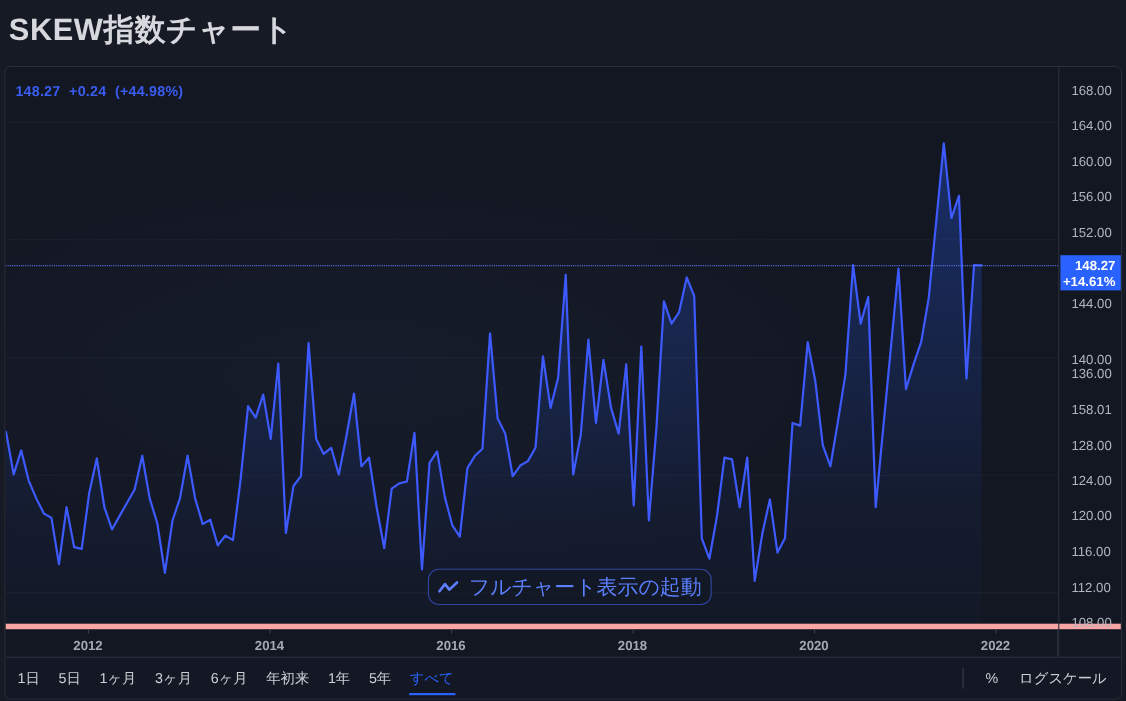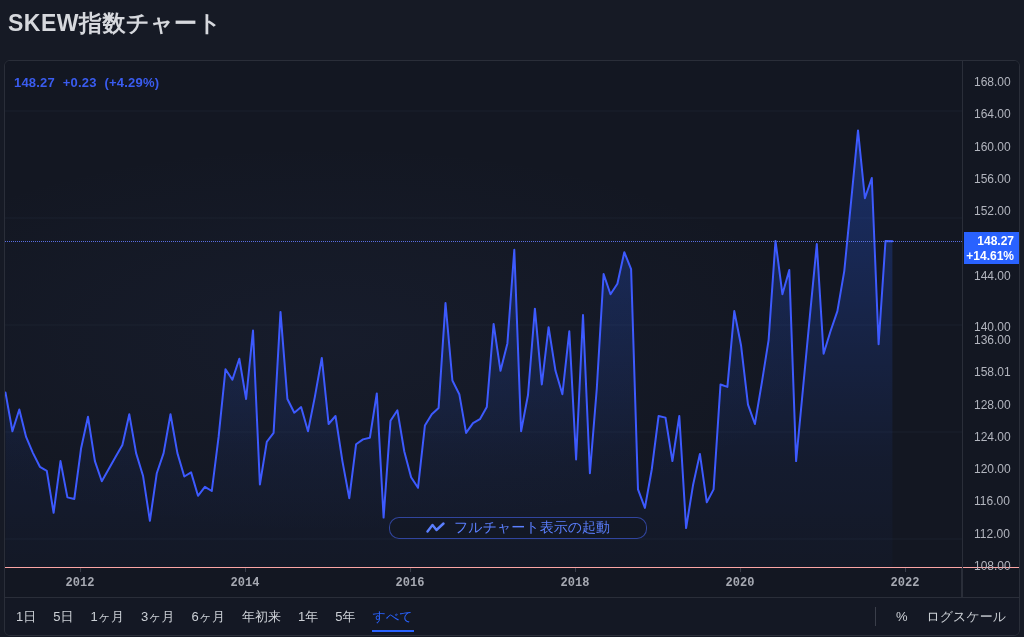--- a/index.html
+++ b/index.html
@@ -5,21 +5,21 @@
   * { box-sizing: border-box; margin: 0; padding: 0; }
   html, body { width: 1024px; height: 637px; overflow: hidden; }
   body {
     background: #161a25;
     font-family: "Liberation Sans", "DejaVu Sans", sans-serif;
     position: relative;
     color: #d5d8de;
   }
   .page-title {
     position: absolute; left: 8px; top: 8px;
-    font-size: 23px; font-weight: 600; color: #d6d8dd;
+    font-size: 28px; font-weight: 600; color: #d6d8dd;
     letter-spacing: 0.5px;
   }
   .card {
     position: absolute; left: 4px; top: 60px;
     width: 1016px; height: 576px;
     background: #131722;
     border: 1px solid #2a2e39;
     border-radius: 6px;
     display: flex; flex-direction: column;
     overflow: hidden;
@@ -53,33 +53,32 @@
   }
   .price-badge {
     position: absolute; left: 1px; right: 0; height: 32px;
     background: var(--accent, #2962ff); color: #ffffff;
     font-size: 12px; font-weight: 700;
     text-align: right; padding: 2px 5px 0 0; line-height: 15px;
     z-index: 4;
   }
   .launch-btn {
     position: absolute; left: 384px; top: 456px;
-    width: 258px; height: 22px;
+    width: 258px; height: 33px;
     background: rgba(19,23,34,0.55);
     border: 1px solid rgba(66,94,225,0.65);
     border-radius: 10px;
-    color: #5b7fff; font-size: 14px; font-weight: 500;
+    color: #5b7fff; font-size: 19px; font-weight: 500;
     font-family: "Liberation Sans", "DejaVu Sans", sans-serif;
     display: flex; align-items: center; justify-content: center; gap: 9px;
     cursor: pointer; z-index: 5;
   }
   .x-axis {
     position: relative; height: 30px;
-    border-top: 1px solid #fca5a5;
-    font-family: Liberation Mono, monospace;
+    border-top: 5px solid #fca5a5;
   }
   .x-axis .axis-corner {
     position: absolute; right: 57px; top: 0; bottom: 0; width: 1px;
     background: #2a2e39;
   }
   .x-label {
     position: absolute; top: 8px; transform: translateX(-50%);
     font-size: 12px; font-weight: 600; color: #a6a9b2;
   }
   .x-tick {
@@ -125,22 +124,22 @@
         <line x1="0" x2="958" y1="157" y2="157" stroke="rgba(170,185,220,0.055)" stroke-width="1"></line>
         <line x1="0" x2="958" y1="264" y2="264" stroke="rgba(170,185,220,0.055)" stroke-width="1"></line>
         <line x1="0" x2="958" y1="371" y2="371" stroke="rgba(170,185,220,0.055)" stroke-width="1"></line>
         <line x1="0" x2="958" y1="478" y2="478" stroke="rgba(170,185,220,0.055)" stroke-width="1"></line>
         <path d="M0.5,331.6 L7.4,370.3 L14.3,348.5 L21.1,375.9 L28.0,392.1 L34.9,405.8 L41.8,409.8 L48.6,451.8 L55.5,400.1 L62.4,436.4 L69.3,438.0 L76.1,387.2 L83.0,355.8 L89.9,400.1 L96.8,420.3 L103.6,408.2 L110.5,396.1 L117.4,384.0 L124.3,353.3 L131.1,392.1 L138.0,414.7 L144.9,459.8 L151.8,412.2 L158.6,392.1 L165.5,353.3 L172.4,392.1 L179.3,415.5 L186.1,411.4 L193.0,434.8 L199.9,425.9 L206.8,430.0 L213.6,375.9 L220.5,308.2 L227.4,318.7 L234.3,297.7 L241.1,338.0 L248.0,269.5 L254.9,423.5 L261.8,380.8 L268.6,371.9 L275.5,250.9 L282.4,338.0 L289.3,351.7 L296.1,346.1 L303.0,370.3 L309.9,335.6 L316.8,296.9 L323.6,363.0 L330.5,355.0 L337.4,400.1 L344.3,437.2 L351.1,383.2 L358.0,378.4 L364.9,376.7 L371.8,332.4 L378.6,456.6 L385.5,359.8 L392.4,349.3 L399.3,390.5 L406.1,416.3 L413.0,426.8 L419.9,364.6 L426.8,353.3 L433.6,346.9 L440.5,242.0 L447.4,319.5 L454.3,333.2 L461.1,371.9 L468.0,362.2 L474.9,358.2 L481.8,346.1 L488.6,263.0 L495.5,309.8 L502.4,282.4 L509.3,188.8 L516.1,370.3 L523.0,334.0 L529.9,247.7 L536.8,323.5 L543.6,266.2 L550.5,309.8 L557.4,333.2 L564.3,270.3 L571.1,398.5 L578.0,254.1 L584.9,412.2 L591.8,327.5 L598.6,213.0 L605.5,233.2 L612.4,222.7 L619.3,191.2 L626.1,208.1 L633.0,428.4 L639.9,446.9 L646.8,408.2 L653.6,355.0 L660.5,356.6 L667.4,400.1 L674.3,355.0 L681.1,467.1 L688.0,424.3 L694.9,392.9 L701.8,441.3 L708.6,428.4 L715.5,323.5 L722.4,325.9 L729.3,250.1 L736.1,284.8 L743.0,343.7 L749.9,363.0 L756.8,321.9 L763.6,279.1 L770.5,179.9 L777.4,233.2 L784.3,209.0 L791.1,400.1 L798.0,327.5 L804.9,254.9 L811.8,183.1 L818.6,292.8 L825.5,270.3 L832.4,250.1 L839.3,209.8 L846.1,140.4 L853.0,69.4 L859.9,137.2 L866.8,117.0 L873.6,283.2 L880.5,179.9 L887.4,180.2 L887.4,506 L0.5,506 Z" fill="url(#fillGrad)" stroke="none"></path>
         <path d="M0.5,331.6 L7.4,370.3 L14.3,348.5 L21.1,375.9 L28.0,392.1 L34.9,405.8 L41.8,409.8 L48.6,451.8 L55.5,400.1 L62.4,436.4 L69.3,438.0 L76.1,387.2 L83.0,355.8 L89.9,400.1 L96.8,420.3 L103.6,408.2 L110.5,396.1 L117.4,384.0 L124.3,353.3 L131.1,392.1 L138.0,414.7 L144.9,459.8 L151.8,412.2 L158.6,392.1 L165.5,353.3 L172.4,392.1 L179.3,415.5 L186.1,411.4 L193.0,434.8 L199.9,425.9 L206.8,430.0 L213.6,375.9 L220.5,308.2 L227.4,318.7 L234.3,297.7 L241.1,338.0 L248.0,269.5 L254.9,423.5 L261.8,380.8 L268.6,371.9 L275.5,250.9 L282.4,338.0 L289.3,351.7 L296.1,346.1 L303.0,370.3 L309.9,335.6 L316.8,296.9 L323.6,363.0 L330.5,355.0 L337.4,400.1 L344.3,437.2 L351.1,383.2 L358.0,378.4 L364.9,376.7 L371.8,332.4 L378.6,456.6 L385.5,359.8 L392.4,349.3 L399.3,390.5 L406.1,416.3 L413.0,426.8 L419.9,364.6 L426.8,353.3 L433.6,346.9 L440.5,242.0 L447.4,319.5 L454.3,333.2 L461.1,371.9 L468.0,362.2 L474.9,358.2 L481.8,346.1 L488.6,263.0 L495.5,309.8 L502.4,282.4 L509.3,188.8 L516.1,370.3 L523.0,334.0 L529.9,247.7 L536.8,323.5 L543.6,266.2 L550.5,309.8 L557.4,333.2 L564.3,270.3 L571.1,398.5 L578.0,254.1 L584.9,412.2 L591.8,327.5 L598.6,213.0 L605.5,233.2 L612.4,222.7 L619.3,191.2 L626.1,208.1 L633.0,428.4 L639.9,446.9 L646.8,408.2 L653.6,355.0 L660.5,356.6 L667.4,400.1 L674.3,355.0 L681.1,467.1 L688.0,424.3 L694.9,392.9 L701.8,441.3 L708.6,428.4 L715.5,323.5 L722.4,325.9 L729.3,250.1 L736.1,284.8 L743.0,343.7 L749.9,363.0 L756.8,321.9 L763.6,279.1 L770.5,179.9 L777.4,233.2 L784.3,209.0 L791.1,400.1 L798.0,327.5 L804.9,254.9 L811.8,183.1 L818.6,292.8 L825.5,270.3 L832.4,250.1 L839.3,209.8 L846.1,140.4 L853.0,69.4 L859.9,137.2 L866.8,117.0 L873.6,283.2 L880.5,179.9 L887.4,180.2" fill="none" stroke="#3d5afe" stroke-width="2" stroke-linejoin="round" stroke-linecap="round"></path>
       </svg>
 
     <div class="quote">
       <span>148.27</span>
-      <span>+0.23</span>
-      <span>(+4.29%)</span>
+      <span>+0.24</span>
+      <span>(+44.98%)</span>
     </div>
 
     <div class="price-line" id="price-line" style="top: 180.2px;"></div>
 
     <div class="y-axis" id="y-axis">
       <div class="price-badge" id="price-badge" style="top: 171.2px;">
         <div>148.27</div>
         <div>+14.61%</div>
       </div>
     <div class="y-label" style="top: 14px;">168.00</div>

